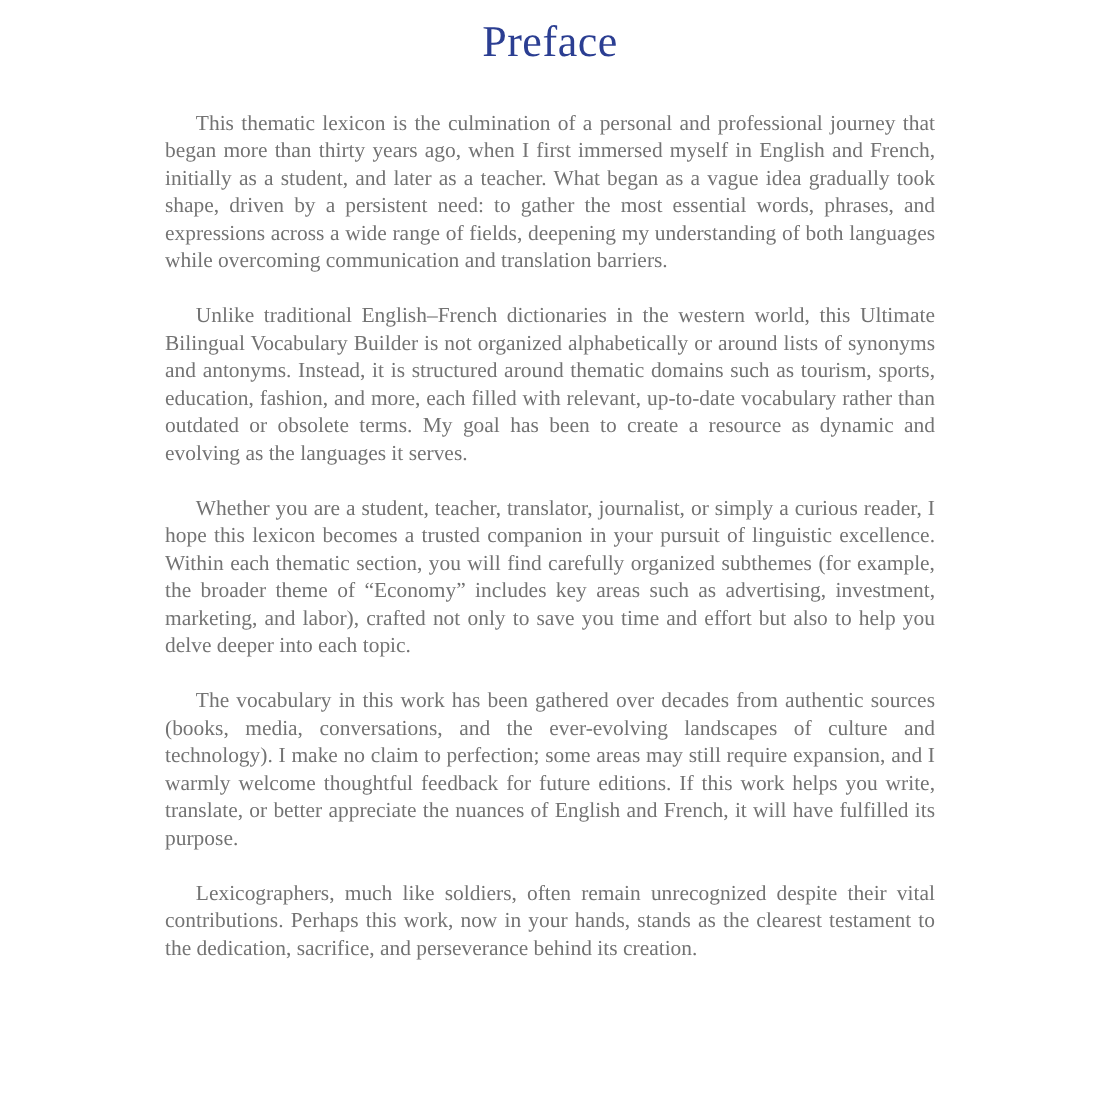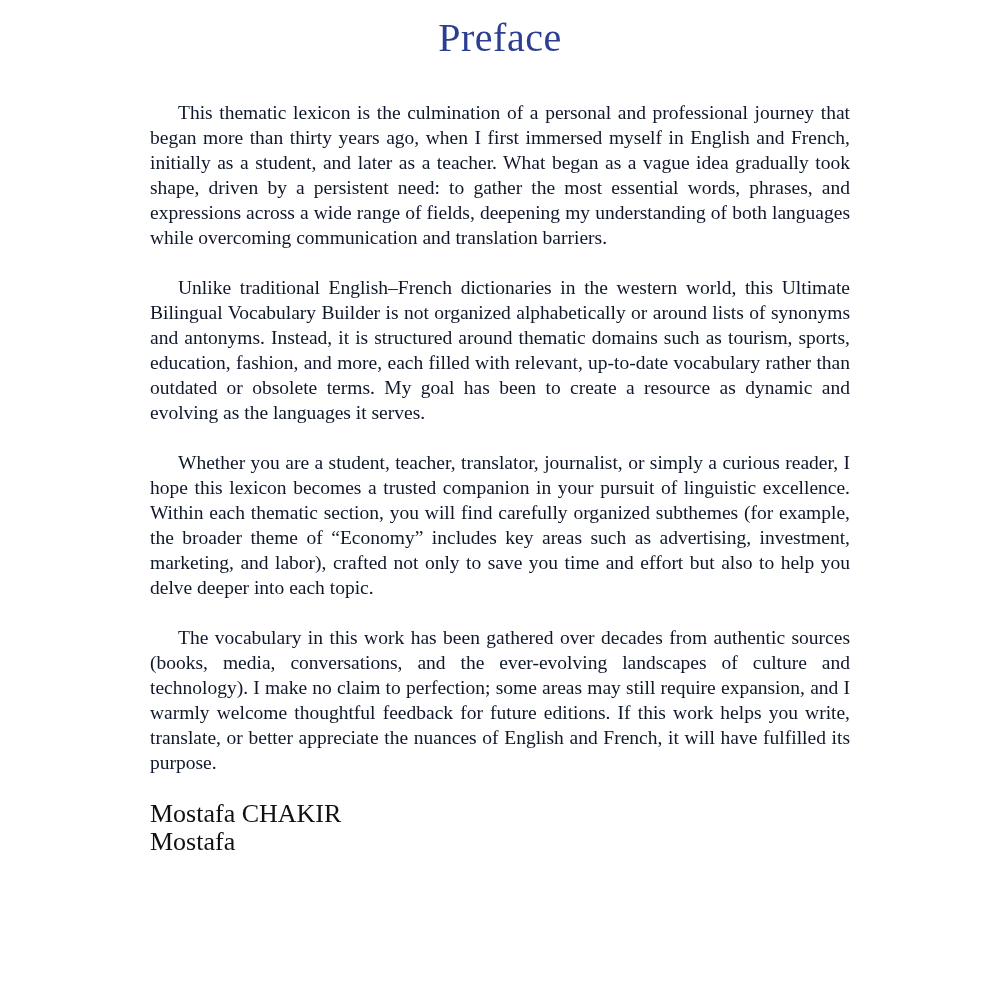--- a/index.html
+++ b/index.html
@@ -30,21 +30,21 @@
     top: 100px;
     left: 150px;
     width: 700px;
   }
   .content p {
     margin: 0 0 25px 0;
     font-size: 19.5px;
     line-height: 25px;
     text-align: justify;
     text-indent: 28px;
-    color: #0f172a;
+    color: #737373;
   }
   .signature {
     margin-top: 16px;
     font-size: 26px;
     line-height: 28px;
     text-align: left;
   }
   .signature div {
     margin: 0;
   }
@@ -59,20 +59,21 @@
   <div class="content">
 
     <p>This thematic lexicon is the culmination of a personal and professional journey that began more than thirty years ago, when I first immersed myself in English and French, initially as a student, and later as a teacher. What began as a vague idea gradually took shape, driven by a persistent need: to gather the most essential words, phrases, and expressions across a wide range of fields, deepening my understanding of both languages while overcoming communication and translation barriers.</p>
 
     <p>Unlike traditional English–French dictionaries in the western world, this Ultimate Bilingual Vocabulary Builder is not organized alphabetically or around lists of synonyms and antonyms. Instead, it is structured around thematic domains such as tourism, sports, education, fashion, and more, each filled with relevant, up-to-date vocabulary rather than outdated or obsolete terms. My goal has been to create a resource as dynamic and evolving as the languages it serves.</p>
 
     <p>Whether you are a student, teacher, translator, journalist, or simply a curious reader, I hope this lexicon becomes a trusted companion in your pursuit of linguistic excellence. Within each thematic section, you will find carefully organized subthemes (for example, the broader theme of “Economy” includes key areas such as advertising, investment, marketing, and labor), crafted not only to save you time and effort but also to help you delve deeper into each topic.</p>
 
     <p>The vocabulary in this work has been gathered over decades from authentic sources (books, media, conversations, and the ever-evolving landscapes of culture and technology). I make no claim to perfection; some areas may still require expansion, and I warmly welcome thoughtful feedback for future editions. If this work helps you write, translate, or better appreciate the nuances of English and French, it will have fulfilled its purpose.</p>
 
+    <p>Lexicographers, much like soldiers, often remain unrecognized despite their vital contributions. Perhaps this work, now in your hands, stands as the clearest testament to the dedication, sacrifice, and perseverance behind its creation.</p>
 
     <div class="signature">
       <div>Mostafa CHAKIR</div>
       <div>Mostafa</div>
     </div>
 
   </div>
 
 </div>
 

